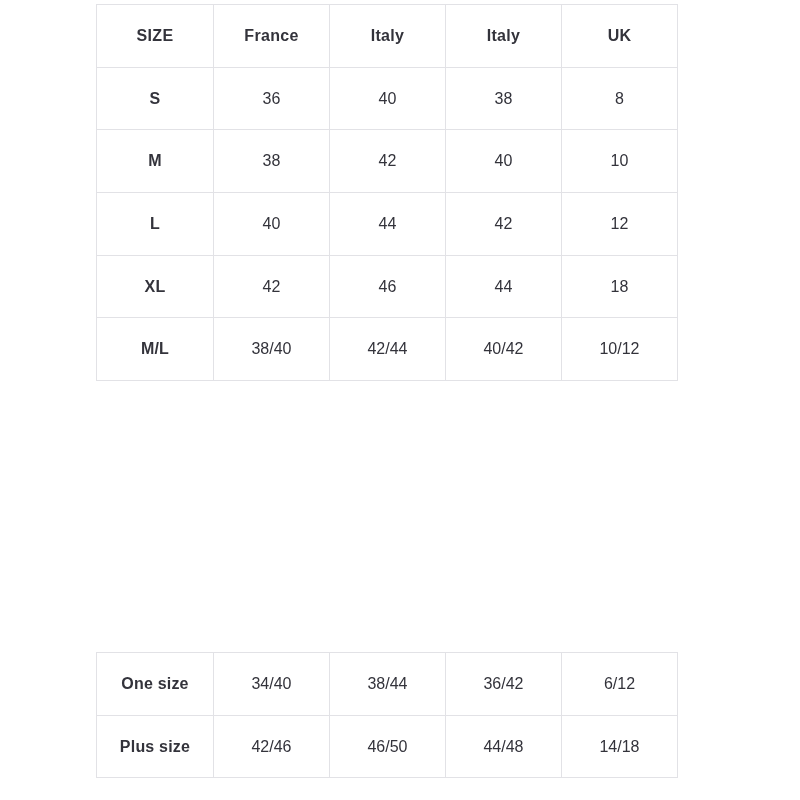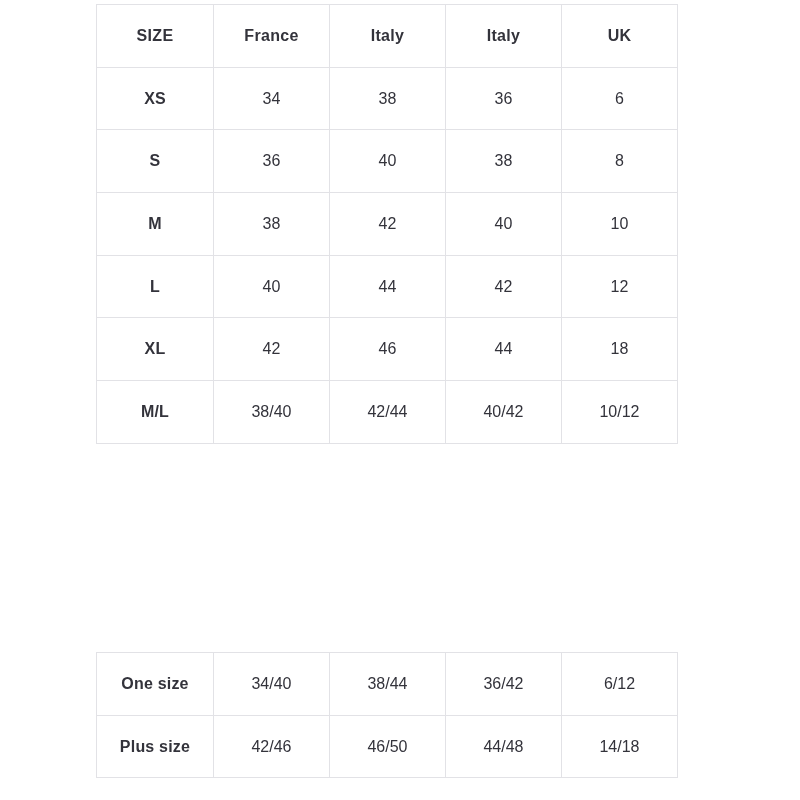--- a/index.html
+++ b/index.html
@@ -85,27 +85,20 @@
       </colgroup>
       <tbody id="main-table-body">
           <tr>
             <td class="head-cell">SIZE</td>
             <td class="head-cell">France</td>
             <td class="head-cell">Italy</td>
             <td class="head-cell">Italy</td>
             <td class="head-cell">UK</td>
           </tr>
           <tr>
-            <td class="label-cell">XS</td>
-            <td class="value-cell">34</td>
-            <td class="value-cell">38</td>
-            <td class="value-cell">36</td>
-            <td class="value-cell">6</td>
-          </tr>
-          <tr>
             <td class="label-cell">S</td>
             <td class="value-cell">36</td>
             <td class="value-cell">40</td>
             <td class="value-cell">38</td>
             <td class="value-cell">8</td>
           </tr>
           <tr>
             <td class="label-cell">M</td>
             <td class="value-cell">38</td>
             <td class="value-cell">42</td>

